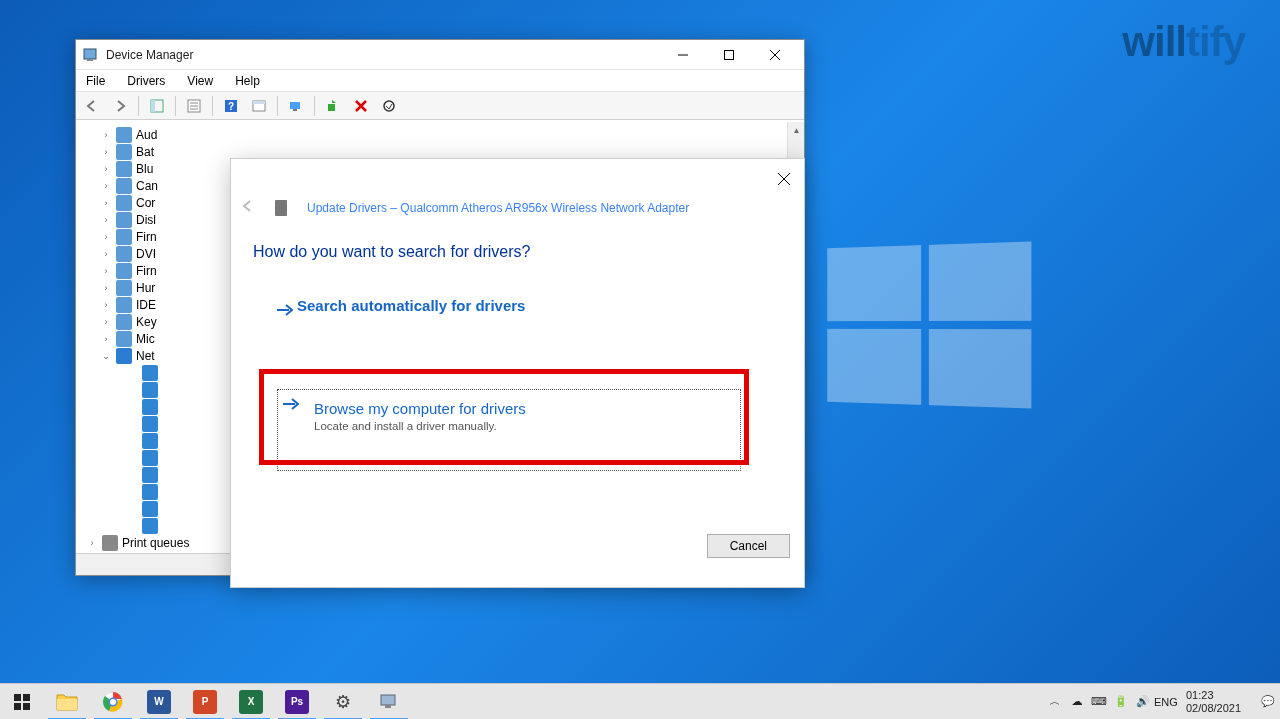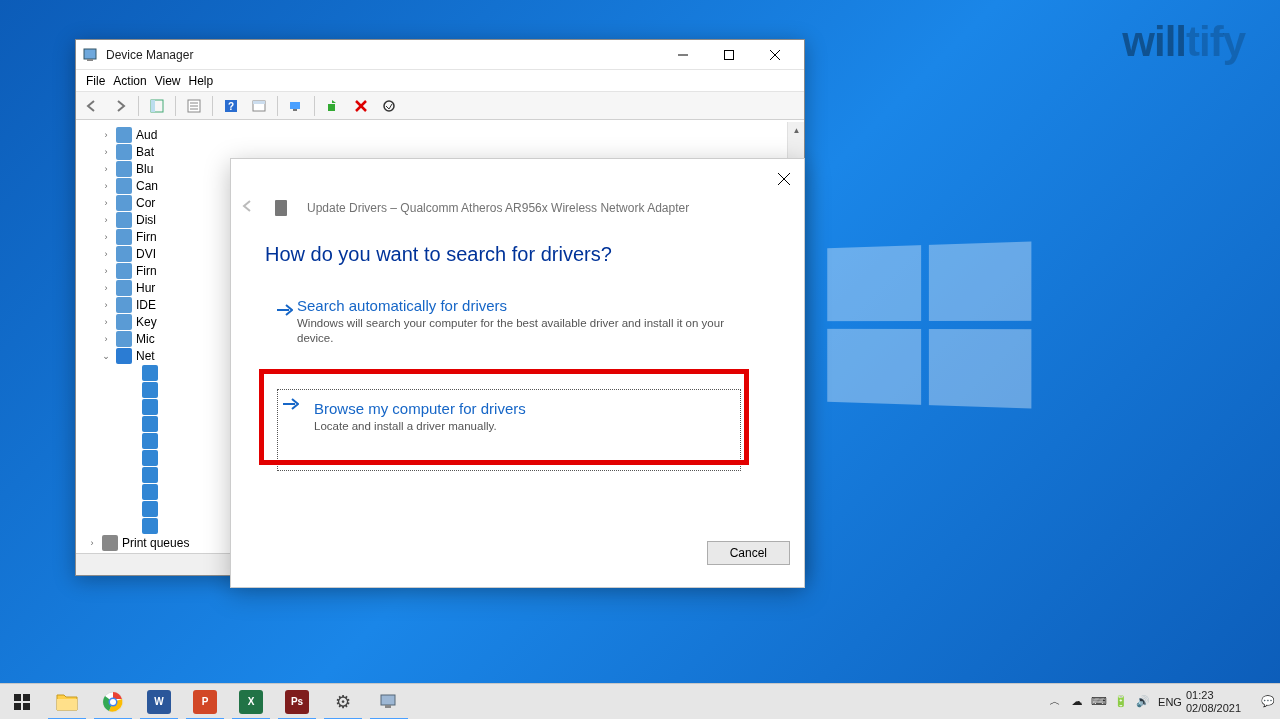--- a/index.html
+++ b/index.html
@@ -30,21 +30,21 @@
 }
 .titlebar {
   height:30px; display:flex; align-items:center; padding:0 6px;
   background:#fff; border-bottom:1px solid #e4e4e4; font-size:12px; color:#222;
 }
 .titlebar .icon { width:16px; height:16px; margin-right:8px; display:flex; align-items:center; justify-content:center; }
 .titlebar .spacer { flex:1; }
 .titlebar .ctl { width:46px; height:28px; display:flex; align-items:center; justify-content:center; color:#333; }
 .titlebar .ctl svg { width:10px; height:10px; }
 
-.menubar { height:22px; display:flex; align-items:center; padding:0 6px; font-size:12px; color:#000; border-bottom:1px solid #e4e4e4; }
+.menubar { height:22px; display:flex; align-items:center; padding:0 6px; gap:14px; font-size:12px; color:#000; border-bottom:1px solid #e4e4e4; }
 .menubar span { padding:2px 4px; }
 
 .toolbar { height:28px; display:flex; align-items:center; padding:0 4px; gap:4px; border-bottom:1px solid #d0d0d0; background:#f6f6f6; }
 .toolbar .tb { width:24px; height:24px; display:flex; align-items:center; justify-content:center; border:1px solid transparent; border-radius:2px; }
 .toolbar .sep { width:1px; height:20px; background:#ccc; margin:0 2px; }
 
 .tree {
   position:absolute; left:0; top:82px; width:100%; bottom:22px; overflow:hidden; background:#fff;
 }
 .scrollbar { position:absolute; right:0; top:0; bottom:0; width:17px; background:#f0f0f0; border-left:1px solid #e0e0e0; }
@@ -62,51 +62,51 @@
 .status-sep { position:absolute; bottom:0; left:525px; width:1px; height:22px; background:#d0d0d0; }
 .status-sep2 { position:absolute; bottom:0; left:645px; width:1px; height:22px; background:#d0d0d0; }
 
 
 .dlg {
   position:absolute; left:154px; top:118px; width:575px; height:430px;
   background:#fff; border:1px solid #ccc; box-shadow:0 6px 24px rgba(0,0,0,.25);
 }
 .dlg .close { position:absolute; right:8px; top:8px; width:24px; height:24px; display:flex; align-items:center; justify-content:center; }
 .dlg .close svg{width:12px;height:12px;}
-.dlg-head { position:absolute; left:10px; top:40px; display:flex; align-items:center; gap:20px; font-size:12px; color:#737373; }
+.dlg-head { position:absolute; left:10px; top:40px; display:flex; align-items:center; gap:20px; font-size:12px; color:#3b82f6; }
 .dlg-head .back { color:#888; }
 .dlg-head .devicon { width:12px; height:16px; background:#777; border-radius:1px; display:inline-block; }
 
-.dlg h1 { position:absolute; left:34px; top:84px; font-size:20px; font-weight:400; color:#003399; }
+.dlg h1 { position:absolute; left:22px; top:84px; font-size:16px; font-weight:400; color:#003399; }
 
 .option { position:absolute; left:46px; width:460px; }
 .option .arrow { position:absolute; left:0; top:6px; width:16px; }
 .option .ttl { color:#1666c7; font-size:15px; margin-left:20px; }
 .option .desc { color:#555; font-size:11.5px; margin-left:20px; margin-top:2px; line-height:1.3; }
-.opt1 { top:138px; }
+.opt1 { top:138px;font-weight:bold; }
 .opt2 { top:218px; left:34px; width:488px; padding:12px 12px 18px 12px; }
 .hlbox { position:absolute; left:28px; top:210px; width:490px; height:96px; border:5px solid #e20000; pointer-events:none; }
 .opt2-inner { border:1px dotted #555; padding:10px 6px 36px 6px; }
 
-.dlg .btnrow { position:absolute; right:14px; bottom:22px; }
+.dlg .btnrow { position:absolute; right:14px; bottom:29px; }
 .dlg .btn { padding:4px 22px; background:#e9e9e9; border:1px solid #adadad; font-size:12px; }
 
 
 .taskbar {
   position:absolute; left:0; right:0; bottom:0; height:36px; background:#e6e6e6;
   display:flex; align-items:center; border-top:1px solid #c7c7c7;
 }
 .taskbar .start { width:44px; height:36px; display:flex; align-items:center; justify-content:center; }
 .taskbar .start svg{width:16px;height:16px;}
 .taskbar .app { width:46px; height:36px; display:flex; align-items:center; justify-content:center; position:relative; }
 .taskbar .app.active::after { content:""; position:absolute; bottom:0; left:4px; right:4px; height:2px; background:#4aa0ff; }
 .taskbar .appic { width:24px; height:24px; border-radius:3px; display:flex; align-items:center; justify-content:center; color:#fff; font-weight:700; font-size:10px; }
 .tray { margin-left:auto; display:flex; align-items:center; height:36px; font-size:11px; color:#222; }
 .tray .ti { width:22px; text-align:center; }
-.tray .lang { width:32px; text-align:center; }
+.tray .lang { width:32px; }
 .tray .clock { width:70px; text-align:left; line-height:1.15; }
 .tray .act { width:24px; text-align:center; }
 </style>
 </head>
 <body>
 
 <div class="desktop">
 
   <div class="winlogo">
       <div></div>
@@ -142,21 +142,21 @@
       <span class="ctl">
           <svg viewBox="0 0 10 10">
             <line x1="0" y1="0" x2="10" y2="10" stroke="#000"></line>
             <line x1="10" y1="0" x2="0" y2="10" stroke="#000"></line>
           </svg>
         </span>
     </div>
 
     <div class="menubar">
       <span>File</span>
-      <span>Action</span>
+      <span>Drivers</span>
       <span>View</span>
       <span>Help</span>
     </div>
 
     <div class="toolbar">
       <span class="tb">
           <svg width="14" height="14" viewBox="0 0 14 14">
             <path d="M9 2 L3 7 L9 12" fill="none" stroke="#777" stroke-width="2"></path>
           </svg>
         </span>
@@ -361,21 +361,20 @@
       <h1>How do you want to search for drivers?</h1>
 
       <div class="option opt1">
         <span class="arrow">
           <svg width="16" height="14" viewBox="0 0 16 14">
               <line x1="0" y1="7" x2="12" y2="7" stroke="#1666c7" stroke-width="2"></line>
               <path d="M9 2 L15 7 L9 12" fill="none" stroke="#1666c7" stroke-width="2"></path>
             </svg>
         </span>
         <div class="ttl">Search automatically for drivers</div>
-        <div class="desc">Windows will search your computer for the best available driver and install it on your device.</div>
       </div>
 
       <div class="option opt2">
         <div class="opt2-inner">
           <span class="arrow" style="position:absolute;left:18px;top:20px;">
             <svg width="16" height="14" viewBox="0 0 16 14">
                 <line x1="0" y1="7" x2="12" y2="7" stroke="#1666c7" stroke-width="2"></line>
                 <path d="M9 2 L15 7 L9 12" fill="none" stroke="#1666c7" stroke-width="2"></path>
               </svg>
           </span>
@@ -421,21 +420,21 @@
         <div class="app active">
           <div class="appic" style="background:#2b579a">W</div>
         </div>
         <div class="app active">
           <div class="appic" style="background:#d24726">P</div>
         </div>
         <div class="app active">
           <div class="appic" style="background:#217346">X</div>
         </div>
         <div class="app active">
-          <div class="appic" style="background:#7f1d1d">Ps</div>
+          <div class="appic" style="background:#4c1d95">Ps</div>
         </div>
         <div class="app active">
           <span style="color:#444;font-size:18px">⚙</span>
         </div>
         <div class="app active">
           <svg width="20" height="20" viewBox="0 0 20 20">
             <rect x="2" y="3" width="14" height="10" fill="#9db7d4" stroke="#567"></rect>
             <rect x="6" y="13" width="6" height="3" fill="#888"></rect>
           </svg>
         </div>

